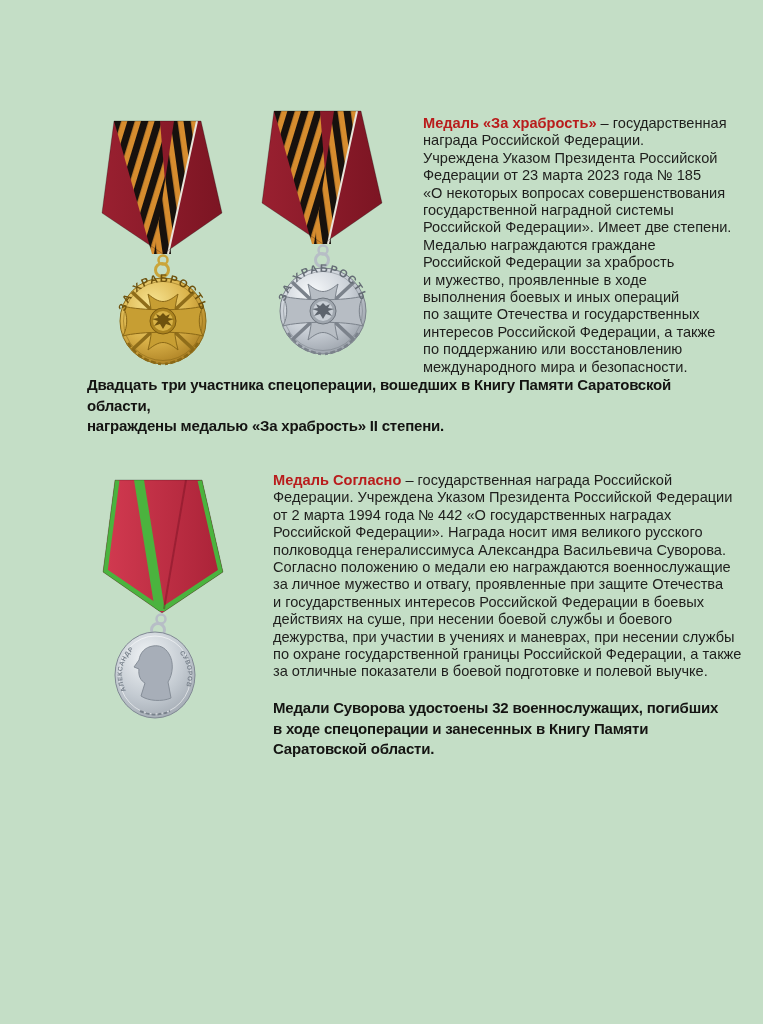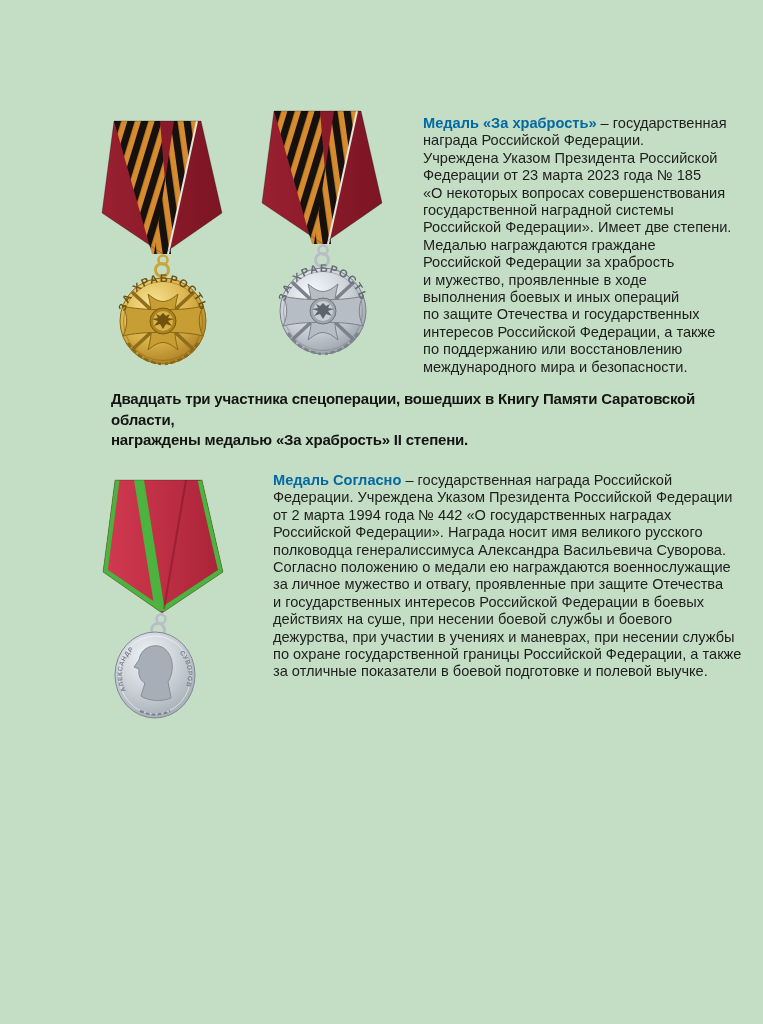--- a/index.html
+++ b/index.html
@@ -13,21 +13,21 @@
   .medal{position:absolute;}
   .medal svg{display:block;}
   .textblock{
     position:absolute;
     white-space:pre-line;
     font-size:14.6px;
     line-height:17.4px;
     color:#1e1e1c;
   }
   .red-heading{
-    color:#0369a1;
+    color:#b91c1c;
     font-weight:bold;
   }
   .note{
     position:absolute;
     white-space:pre-line;
     font-weight:bold;
     font-size:15px;
     line-height:20.5px;
     letter-spacing:-0.2px;
     color:#141412;
@@ -149,21 +149,21 @@
 Российской Федерации». Имеет две степени.
 Медалью награждаются граждане
 Российской Федерации за храбрость
 и мужество, проявленные в ходе
 выполнения боевых и иных операций
 по защите Отечества и государственных
 интересов Российской Федерации, а также
 по поддержанию или восстановлению
 международного мира и безопасности.</span></div>
 
-  <div class="note" style="left:87px;top:389px;width:650px;margin-left:24px;">Двадцать три участника спецоперации, вошедших в Книгу Памяти Саратовской области,
+  <div class="note" style="left:87px;top:375px;width:650px;">Двадцать три участника спецоперации, вошедших в Книгу Памяти Саратовской области,
 награждены медалью «За храбрость» II степени.</div>
 
   <div class="medal" style="left:91px;top:474px;">
     <svg width="150" height="295" viewBox="0 0 150 295">
       <defs>
         <linearGradient id="s-red" x1="0" y1="0" x2="1" y2="0">
           <stop offset="0" stop-color="#d23a50"></stop>
             <stop offset="1" stop-color="#aa2338"></stop>
         </linearGradient>
         <radialGradient id="s-sil" cx="0.4" cy="0.3" r="0.85">
@@ -212,14 +212,17 @@
 Российской Федерации». Награда носит имя великого русского
 полководца генералиссимуса Александра Васильевича Суворова.
 Согласно положению о медали ею награждаются военнослужащие
 за личное мужество и отвагу, проявленные при защите Отечества
 и государственных интересов Российской Федерации в боевых
 действиях на суше, при несении боевой службы и боевого
 дежурства, при участии в учениях и маневрах, при несении службы
 по охране государственной границы Российской Федерации, а также
 за отличные показатели в боевой подготовке и полевой выучке.</span></div>
 
+  <div class="note" style="left:273px;top:698px;width:470px;">Медали Суворова удостоены 32 военнослужащих, погибших
+в ходе спецоперации и занесенных в Книгу Памяти
+Саратовской области.</div>
 
 </div>
 
 </body></html>

